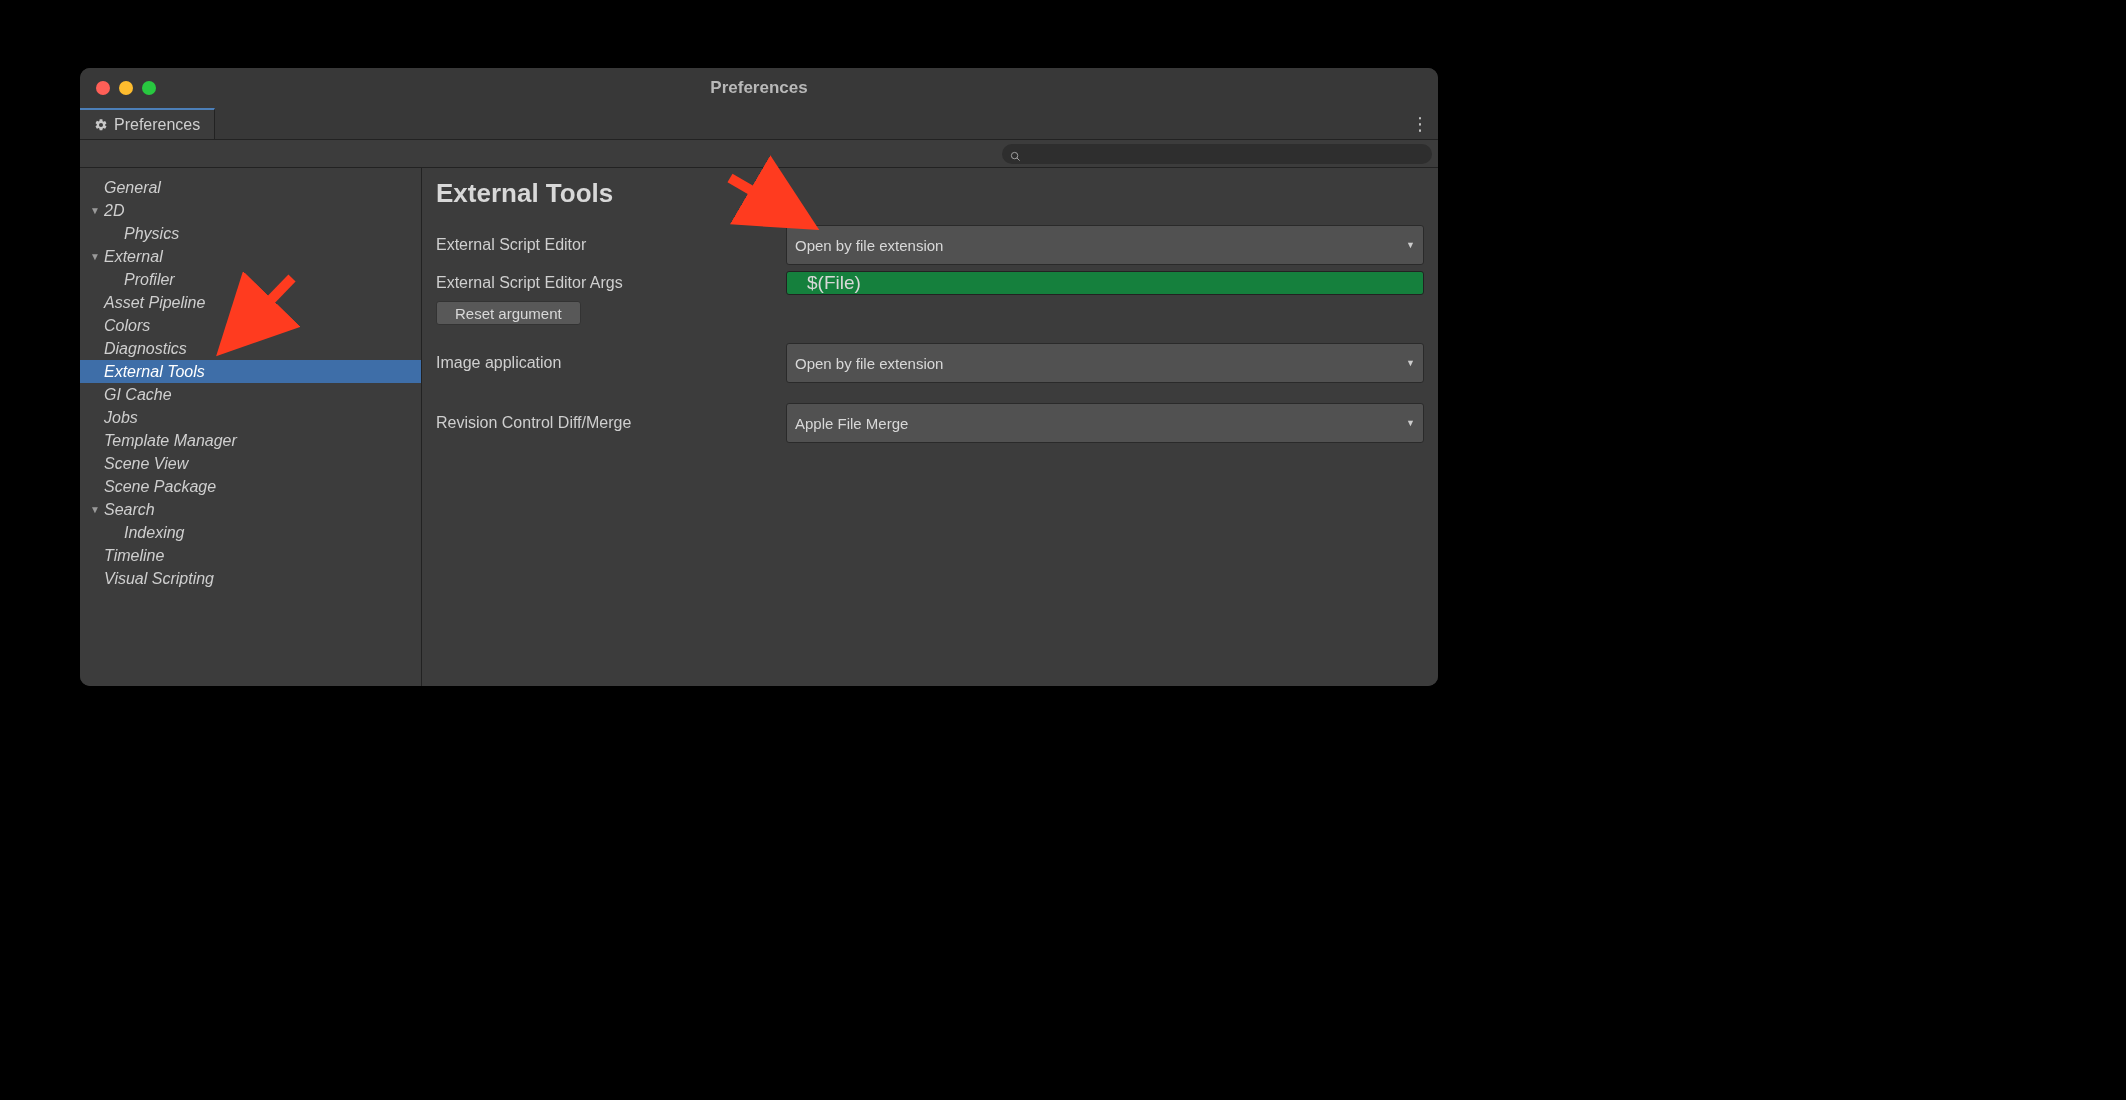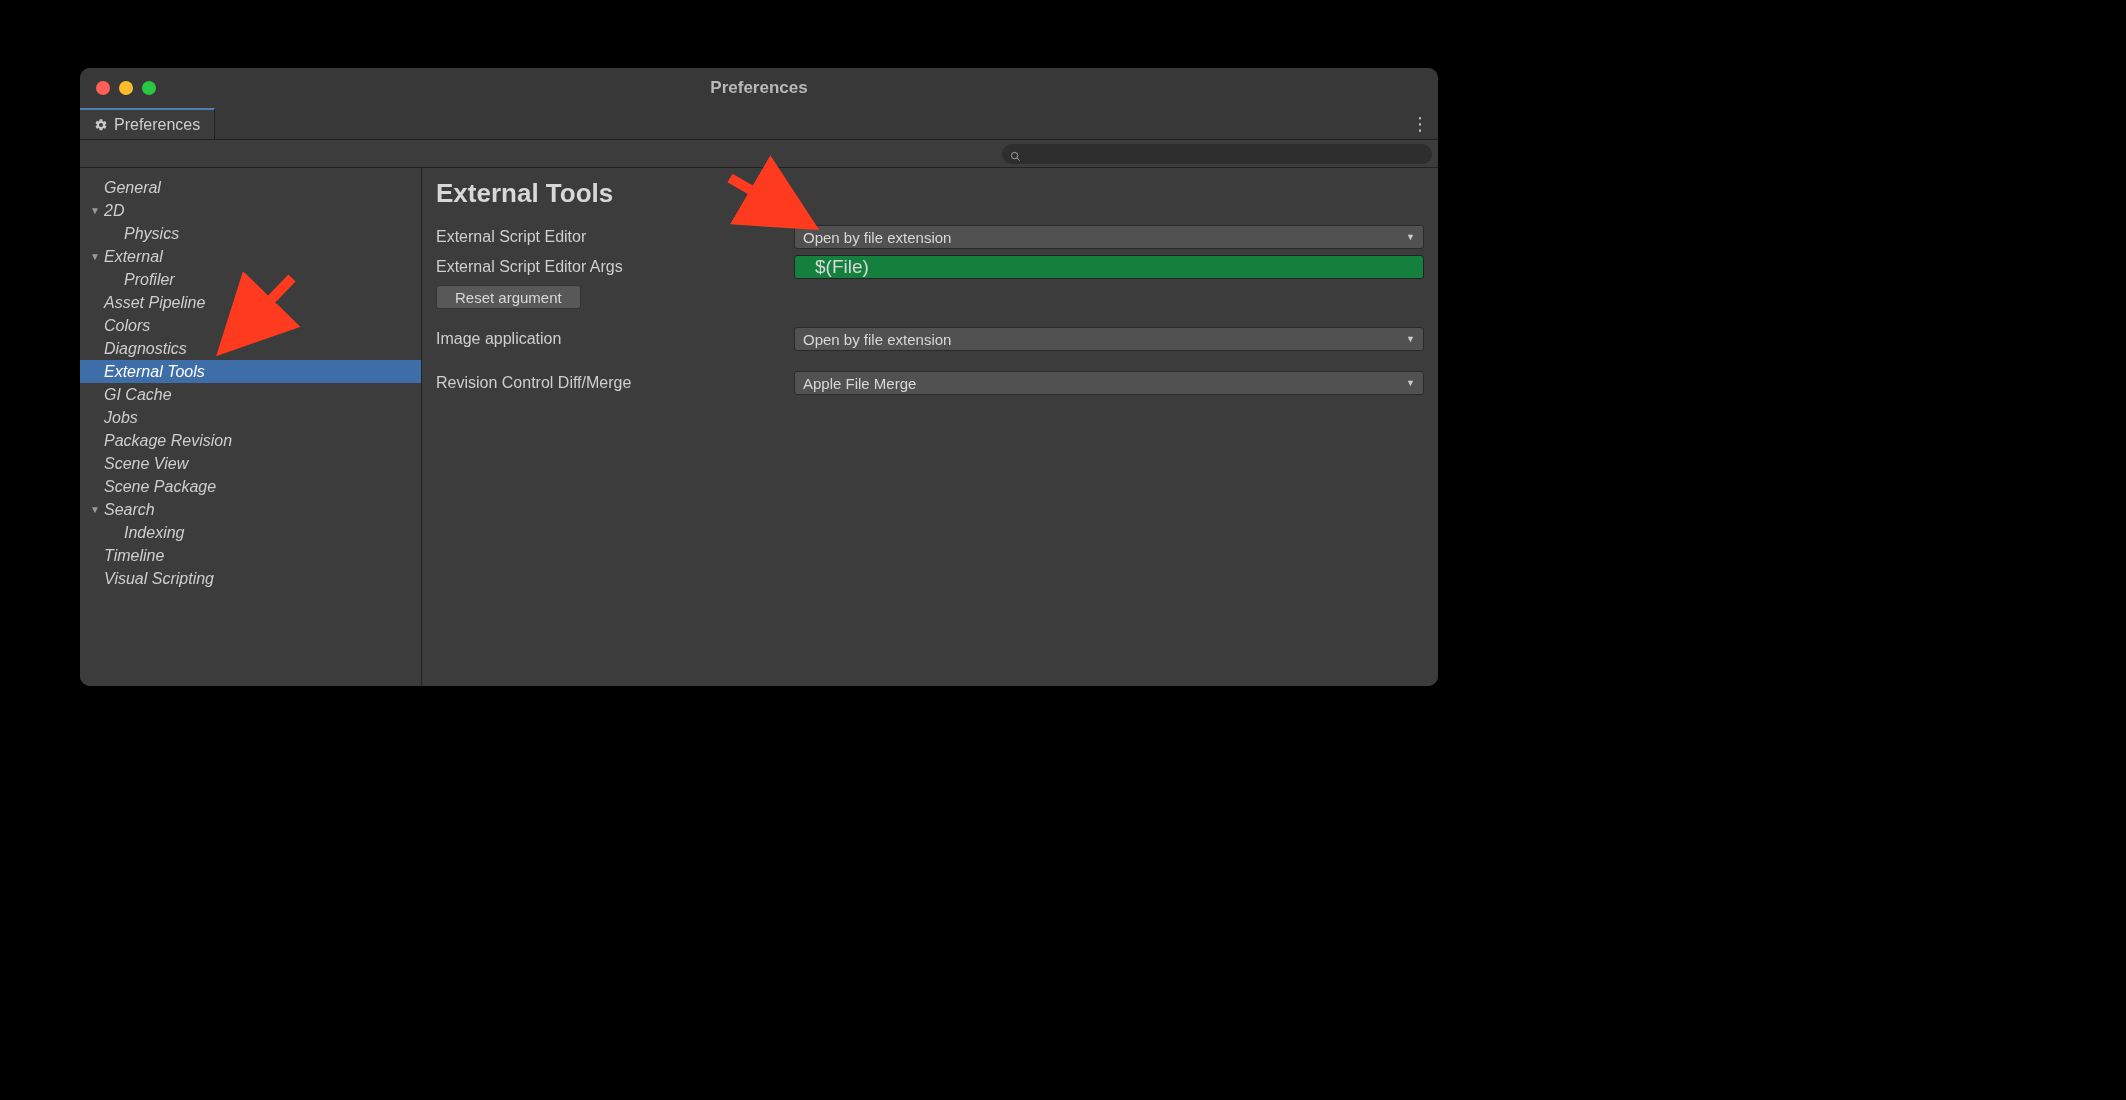--- a/index.html
+++ b/index.html
@@ -164,30 +164,29 @@
   .main h1 {
     font-size: 26px;
     font-weight: 700;
     color: #d8d8d8;
     margin-bottom: 16px;
   }
   .form-row {
     display: flex;
     align-items: center;
     margin-bottom: 6px;
-    gap: 8px;
   }
   .form-label {
     width: 350px;
     font-size: 16px;
     color: #cfcfcf;
   }
   .dropdown {
     flex: 1;
-    height: 24px;
+    height: 40px;
     background: #515151;
     border: 1px solid #2a2a2a;
     border-radius: 3px;
     display: flex;
     align-items: center;
     padding: 0 8px;
     color: #d8d8d8;
     font-size: 15px;
     cursor: pointer;
     position: relative;
@@ -300,21 +299,21 @@
         <div class="side-item selected">
           <span>External Tools</span>
         </div>
         <div class="side-item">
           <span>GI Cache</span>
         </div>
         <div class="side-item">
           <span>Jobs</span>
         </div>
         <div class="side-item">
-          <span>Package Revision</span>
+          <span>Template Manager</span>
         </div>
         <div class="side-item">
           <span>Scene View</span>
         </div>
         <div class="side-item">
           <span>Scene Package</span>
         </div>
         <div class="side-item">
           <span class="arrow">▼</span>
           <span>Search</span>

